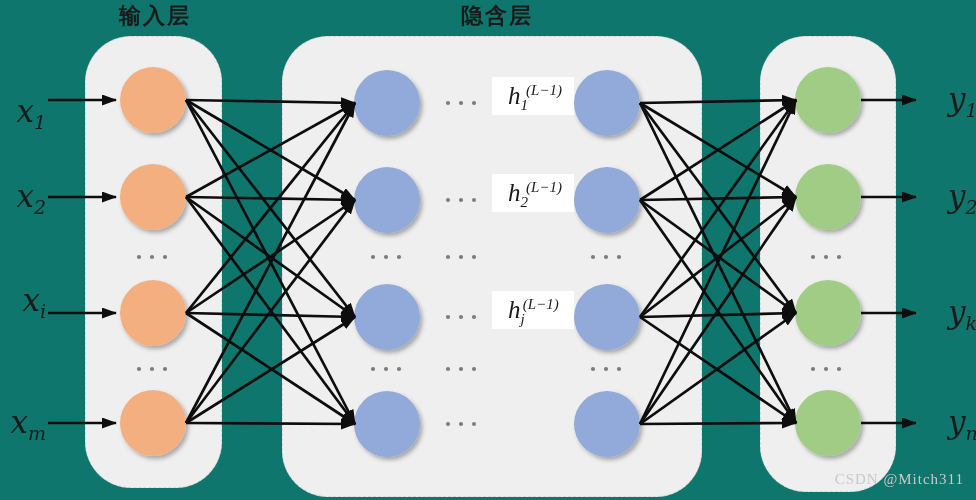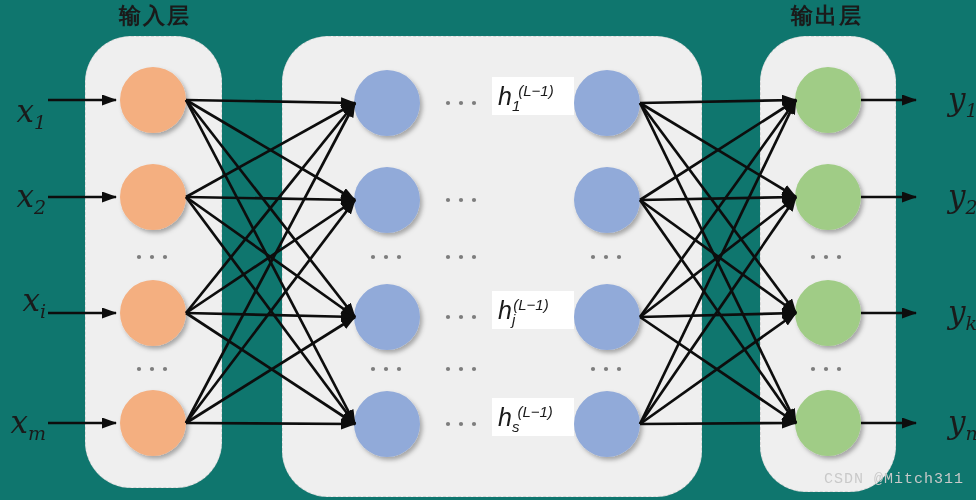--- a/index.html
+++ b/index.html
@@ -20,29 +20,29 @@
   .mlabel {
     position:absolute; transform:translateY(-54%);
     font-family:"DejaVu Serif", serif; font-style:italic; font-size:31px;
     color:#1a1a1a; z-index:3; white-space:nowrap;
   }
   .mlabel sub { font-size:19px; line-height:0; }
   .xlabel { left:0; width:46px; text-align:right; }
   .ylabel { left:948px; text-align:right; }
   .hlabel {
     position:absolute; left:492px; width:82px; height:38px; background:#ffffff;
-    font-family:Liberation Sans, sans-serif; font-style:italic; font-size:25px;
-    color:#1a1a1a; line-height:38px; padding-left:6px; box-sizing:border-box;
+    font-family:Liberation Serif, serif; font-style:italic; font-size:25px;
+    color:#1a1a1a; line-height:38px; padding-left:16px; box-sizing:border-box;
     z-index:3; white-space:nowrap;
   }
   .hlabel sub { font-size:15px; line-height:0; }
   .hlabel sup { font-size:15px; line-height:0; margin-left:-2px; }
   .watermark {
     position:absolute; right:12px; top:471px; font-size:15px; color:#c9c9c9;
-    letter-spacing:1px; z-index:4; font-family:Liberation Mono, monospace;
+    letter-spacing:1px; z-index:4; font-family:Liberation Serif, serif;
   }
 </style>
 </head>
 <body>
 
 <div id="stage">
 
   <div class="layer-box" style="left:85px;  top:36px; width:137px; height:452px;"></div>
   <div class="layer-box" style="left:282px; top:36px; width:420px; height:461px;"></div>
   <div class="layer-box" style="left:760px; top:36px; width:136px; height:456px;"></div>
@@ -156,30 +156,30 @@
         <line x1="48" y1="313" x2="116" y2="313" marker-end="url(#ah)"></line>
         <line x1="48" y1="423" x2="116" y2="423" marker-end="url(#ah)"></line>
         <line x1="861" y1="100" x2="916" y2="100" marker-end="url(#ah)"></line>
         <line x1="861" y1="197" x2="916" y2="197" marker-end="url(#ah)"></line>
         <line x1="861" y1="313" x2="916" y2="313" marker-end="url(#ah)"></line>
         <line x1="861" y1="423" x2="916" y2="423" marker-end="url(#ah)"></line>
       </g>
     </svg>
 
   <div class="ltitle" style="left:155px">输入层</div>
-  <div class="ltitle" style="left:827px">输出层</div>
+  <div class="ltitle" style="left:497px">隐含层</div>
 
   <div class="mlabel xlabel" style="top:112px"><span>x</span><sub>1</sub></div>
   <div class="mlabel xlabel" style="top:197px"><span>x</span><sub>2</sub></div>
   <div class="mlabel xlabel" style="top:301px"><span>x</span><sub>i</sub></div>
   <div class="mlabel xlabel" style="top:423px"><span>x</span><sub>m</sub></div>
 
   <div class="hlabel" style="top:77px"><span>h</span><sub>1</sub><sup>(L−1)</sup></div>
+  <div class="hlabel" style="top:174px"><span>h</span><sub>2</sub><sup>(L−1)</sup></div>
   <div class="hlabel" style="top:291px"><span>h</span><sub>j</sub><sup>(L−1)</sup></div>
-  <div class="hlabel" style="top:398px"><span>h</span><sub>s</sub><sup>(L−1)</sup></div>
 
   <div class="mlabel ylabel" style="top:100px"><span>y</span><sub>1</sub></div>
   <div class="mlabel ylabel" style="top:197px"><span>y</span><sub>2</sub></div>
   <div class="mlabel ylabel" style="top:313px"><span>y</span><sub>k</sub></div>
   <div class="mlabel ylabel" style="top:423px"><span>y</span><sub>n</sub></div>
 
   <div class="watermark">CSDN @Mitch311</div>
 </div>
 
 </body></html>

